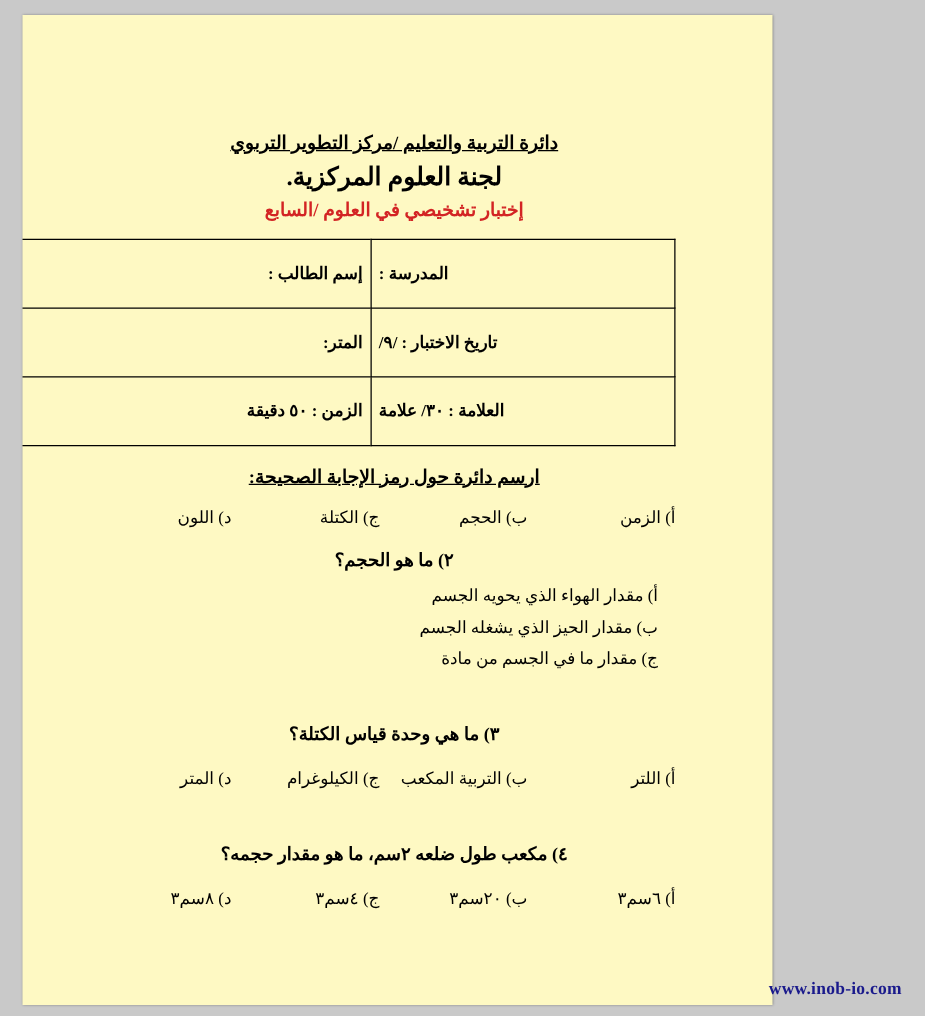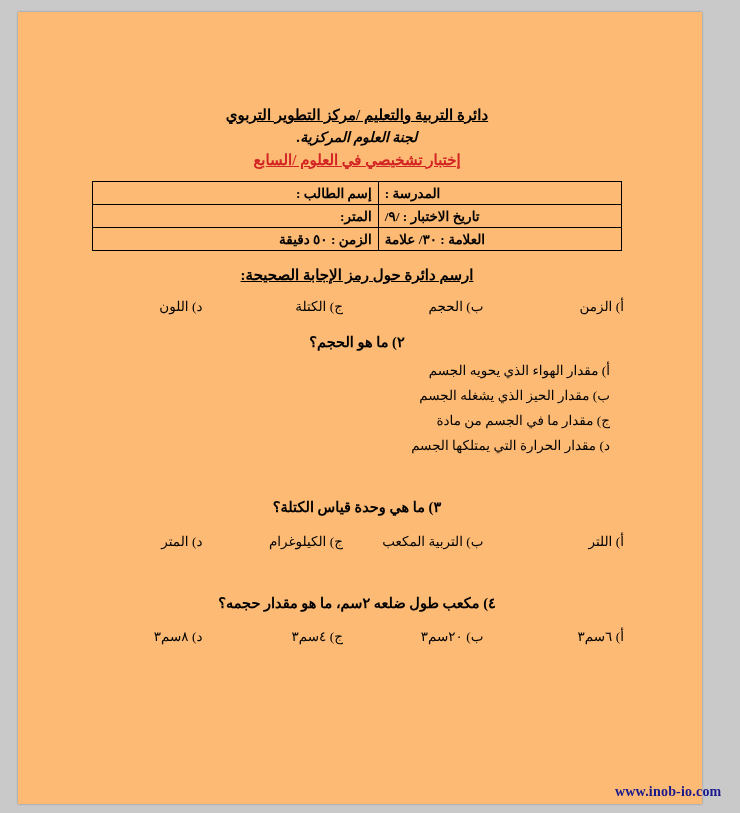--- a/index.html
+++ b/index.html
@@ -10,23 +10,23 @@
   body {
     width: 740px;
     height: 813px;
     font-family: "Liberation Serif", serif;
     overflow: hidden;
   }
   #page {
     position: absolute;
     left: 18px;
     top: 12px;
-    width: 684px;
+    width: 600px;
     height: 792px;
-    background: #fdba74;
+    background: #fef9c3;
     box-shadow: 0 0 2px rgba(0,0,0,0.35);
     overflow: hidden;
   }
   .doc {
     direction: rtl;
     text-align: right;
     padding: 92px 78px 0 72px;
     font-size: 14.5px;
     color: #000;
   }
@@ -34,39 +34,37 @@
     text-align: center;
     line-height: 1.55;
   }
   .hdr .l1 {
     font-weight: bold;
     text-decoration: underline;
     font-size: 15px;
   }
   .hdr .l2 {
     font-weight: bold;
-    font-size: 14px;
-    font-style: italic;
+    font-size: 20px;
   }
   .hdr .l3 {
     font-weight: bold;
     font-size: 15px;
     color: #d32424;
-    text-decoration: underline;
   }
   table.info {
     margin: 9px auto 0 auto;
     border-collapse: collapse;
     width: 530px;
     font-size: 13.5px;
   }
   table.info td {
     border: 1px solid #000;
     height: 20px;
-    padding: 1px 6px;
+    padding: 17px 6px;
     font-weight: bold;
     white-space: nowrap;
     margin-left: 40px;
   }
   td.lbl { text-align: left; width: 46%; }
   td.val { text-align: right; width: 54%; }
   .instr {
     margin-top: 15px;
     font-weight: bold;
     text-decoration: underline;
@@ -150,21 +148,20 @@
       <div class="opt opt-w2">ب) الحجم</div>
       <div class="opt opt-w3">ج) الكتلة</div>
       <div class="opt opt-w4">د) اللون</div>
     </div>
 
     <div class="q center">٢) ما هو الحجم؟</div>
     <div class="opt-list">
       <div class="opt">أ) مقدار الهواء الذي يحويه الجسم</div>
       <div class="opt">ب) مقدار الحيز الذي يشغله الجسم</div>
       <div class="opt">ج) مقدار ما في الجسم من مادة</div>
-      <div class="opt">د) مقدار الحرارة التي يمتلكها الجسم</div>
     </div>
 
     <div class="spacer-lg"></div>
 
     <div class="q center">٣) ما هي وحدة قياس الكتلة؟</div>
     <div class="opts-row">
       <div class="opt opt-w1">أ) اللتر</div>
       <div class="opt opt-w2">ب) التربية المكعب</div>
       <div class="opt opt-w3">ج) الكيلوغرام</div>
       <div class="opt opt-w4">د) المتر</div>

